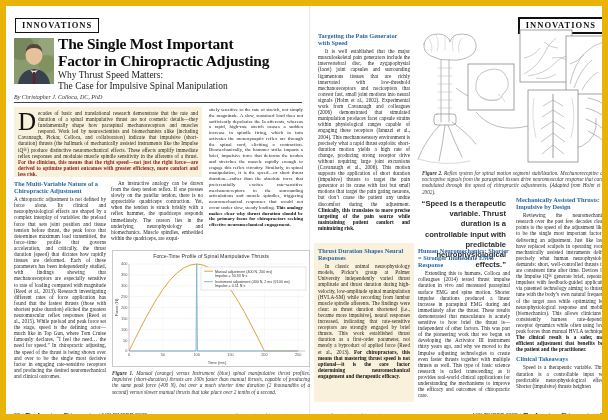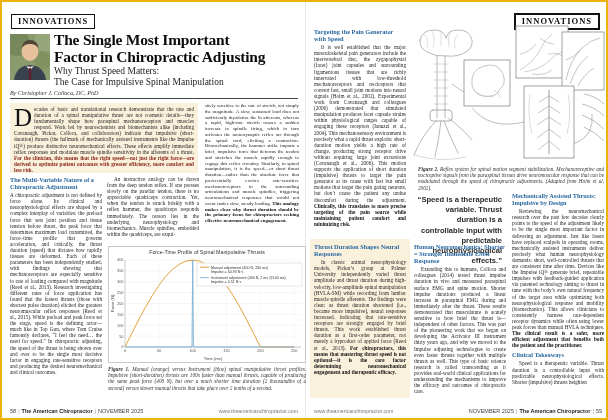--- a/index.html
+++ b/index.html
@@ -1,17 +1,17 @@
 <!DOCTYPE html>
 <html><head>
 <meta charset="utf-8">
 <style>
   html,body{margin:0;padding:0;background:#fff;}
   .spread{position:relative;width:608px;height:420px;background:#fff;box-sizing:border-box;
-          border:2px solid #eab308;overflow:hidden;font-family:"Liberation Serif",serif;color:#1d1d1d;padding-left:28px;}
+          border:6px solid #eab308;overflow:hidden;font-family:"Liberation Serif",serif;color:#1d1d1d;padding-left:28px;}
   .gutter{position:absolute;left:303px;top:0;width:1px;height:420px;background:#e8e8e8;}
   .page{position:absolute;top:0;width:304px;height:420px;}
   .pl{left:0;} .pr{left:304px;}
   .abs{position:absolute;}
   .badge{display:inline-block;border:1.5px solid #111;padding:1px 6px 2px 6px;
          font:bold 8.5px/10px "Liberation Serif",serif;letter-spacing:1px;color:#111;background:#fff;}
   .title{font:bold 15.5px/16.5px "Liberation Serif",serif;color:#0c0c0c;letter-spacing:-0.2px;}
   .subtitle{font:9.5px/11px "Liberation Serif",serif;color:#222;}
   .byline{font:italic 6px/7px "Liberation Serif",serif;color:#333;}
   .rule{border-top:1px solid #444;height:0;}

